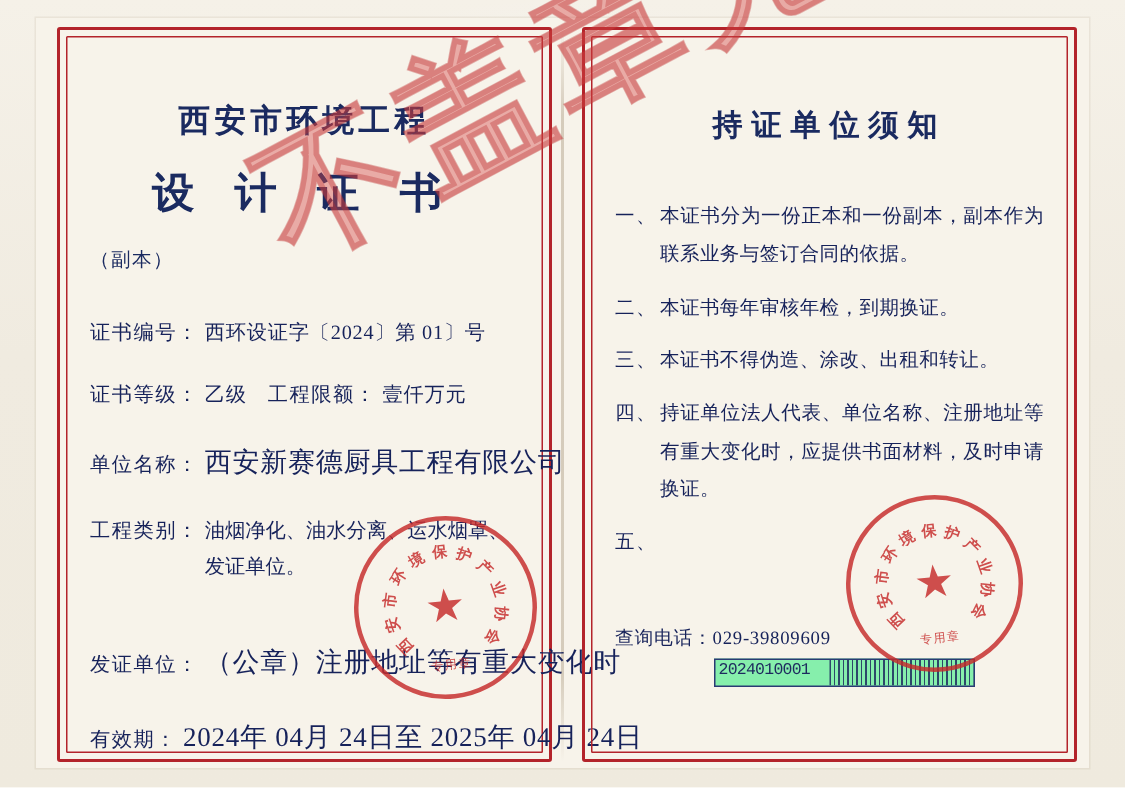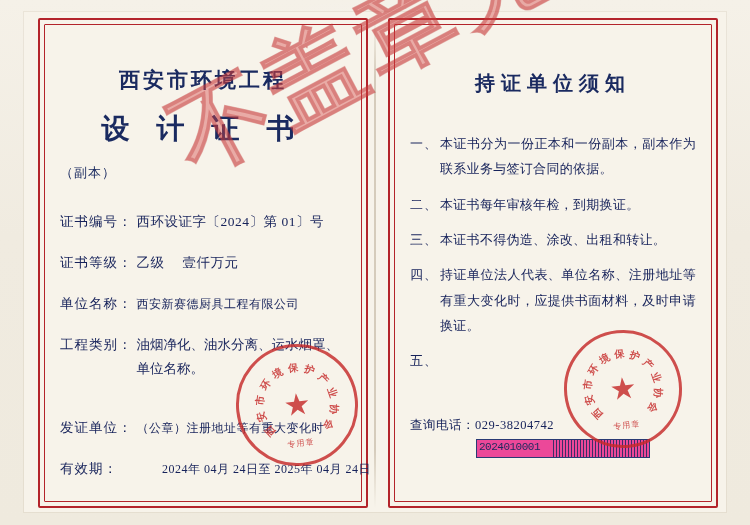--- a/index.html
+++ b/index.html
@@ -115,32 +115,32 @@
     white-space: nowrap;
   }
   .field-label {
     flex: none;
     letter-spacing: 1px;
   }
   .field-value {
     margin-left: 4px;
     letter-spacing: 0.5px;
   }
-  .field-value.small { font-size: 12px; }
+  .field-value.small { font-size: 18px; }
   .gap-12 { display:inline-block; width: 14px; }
 
   .multi {
     display: block;
     margin-left: 4px;
     line-height: 1.75;
   }
   .multi span { display: block; }
 
   .issue-row { margin-top: 34px; }
-  .valid-row { margin-top: 12px; gap: 40px; }
+  .valid-row { margin-top: 12px; }
 
   
   .title-right {
     text-align: center;
     font-size: 20px;
     font-weight: bold;
     color: #1a2a60;
     letter-spacing: 6px;
     margin-top: 26px;
   }
@@ -174,21 +174,21 @@
     letter-spacing: 0.5px;
   }
   .code-box {
     position: absolute;
     left: 88px;
     bottom: 50px;
     width: 172px;
     height: 17px;
     border: 1px solid #2a3a74;
     overflow: hidden;
-    background: #ec4899;
+    background: #86efac;
   }
   .code-box .code-text {
     position: absolute;
     left: 2px;
     top: 1px;
     font-family: "Liberation Mono", monospace;
     font-size: 11px;
     color: #1d2a5e;
     letter-spacing: -0.5px;
     white-space: nowrap;
@@ -298,33 +298,34 @@
       <div class="field-list">
         <div class="field-row">
           <span class="field-label">证书编号：</span>
           <span class="field-value">西环设证字〔2024〕第 01〕号</span>
         </div>
 
         <div class="field-row">
           <span class="field-label">证书等级：</span>
           <span class="field-value">乙级</span>
           <span class="gap-12"></span>
+          <span class="field-label">工程限额：</span>
           <span class="field-value">壹仟万元</span>
         </div>
 
         <div class="field-row">
           <span class="field-label">单位名称：</span>
           <span class="field-value small">西安新赛德厨具工程有限公司</span>
         </div>
 
         <div class="field-row">
           <span class="field-label">工程类别：</span>
           <span class="multi">
             <span>油烟净化、油水分离、运水烟罩、</span>
-            <span>单位名称。</span>
+            <span>发证单位。</span>
           </span>
         </div>
 
         <div class="field-row issue-row">
           <span class="field-label">发证单位：</span>
           <span class="field-value small">（公章）注册地址等有重大变化时</span>
         </div>
 
         <div class="field-row valid-row">
           <span class="field-label">有效期：</span>
@@ -373,21 +374,21 @@
         <div class="note">
           <span class="note-num">四、</span>
           <span class="note-text">持证单位法人代表、单位名称、注册地址等有重大变化时，应提供书面材料，及时申请换证。</span>
         </div>
         <div class="note">
           <span class="note-num">五、</span>
         </div>
       </div>
 
       <div class="tel-row">
-        <span>查询电话：</span><span>029-38204742</span>
+        <span>查询电话：</span><span>029-39809609</span>
       </div>
 
       <div class="code-box">
         <span class="code-text">2024010001</span>
         <span class="barcode"></span>
       </div>
 
       <div class="seal seal-right">
         <div class="ring-text">
             <span style="font-size: 10px; transform: rotate(-127.8deg) translate(-50%, -42px);">西</span>

